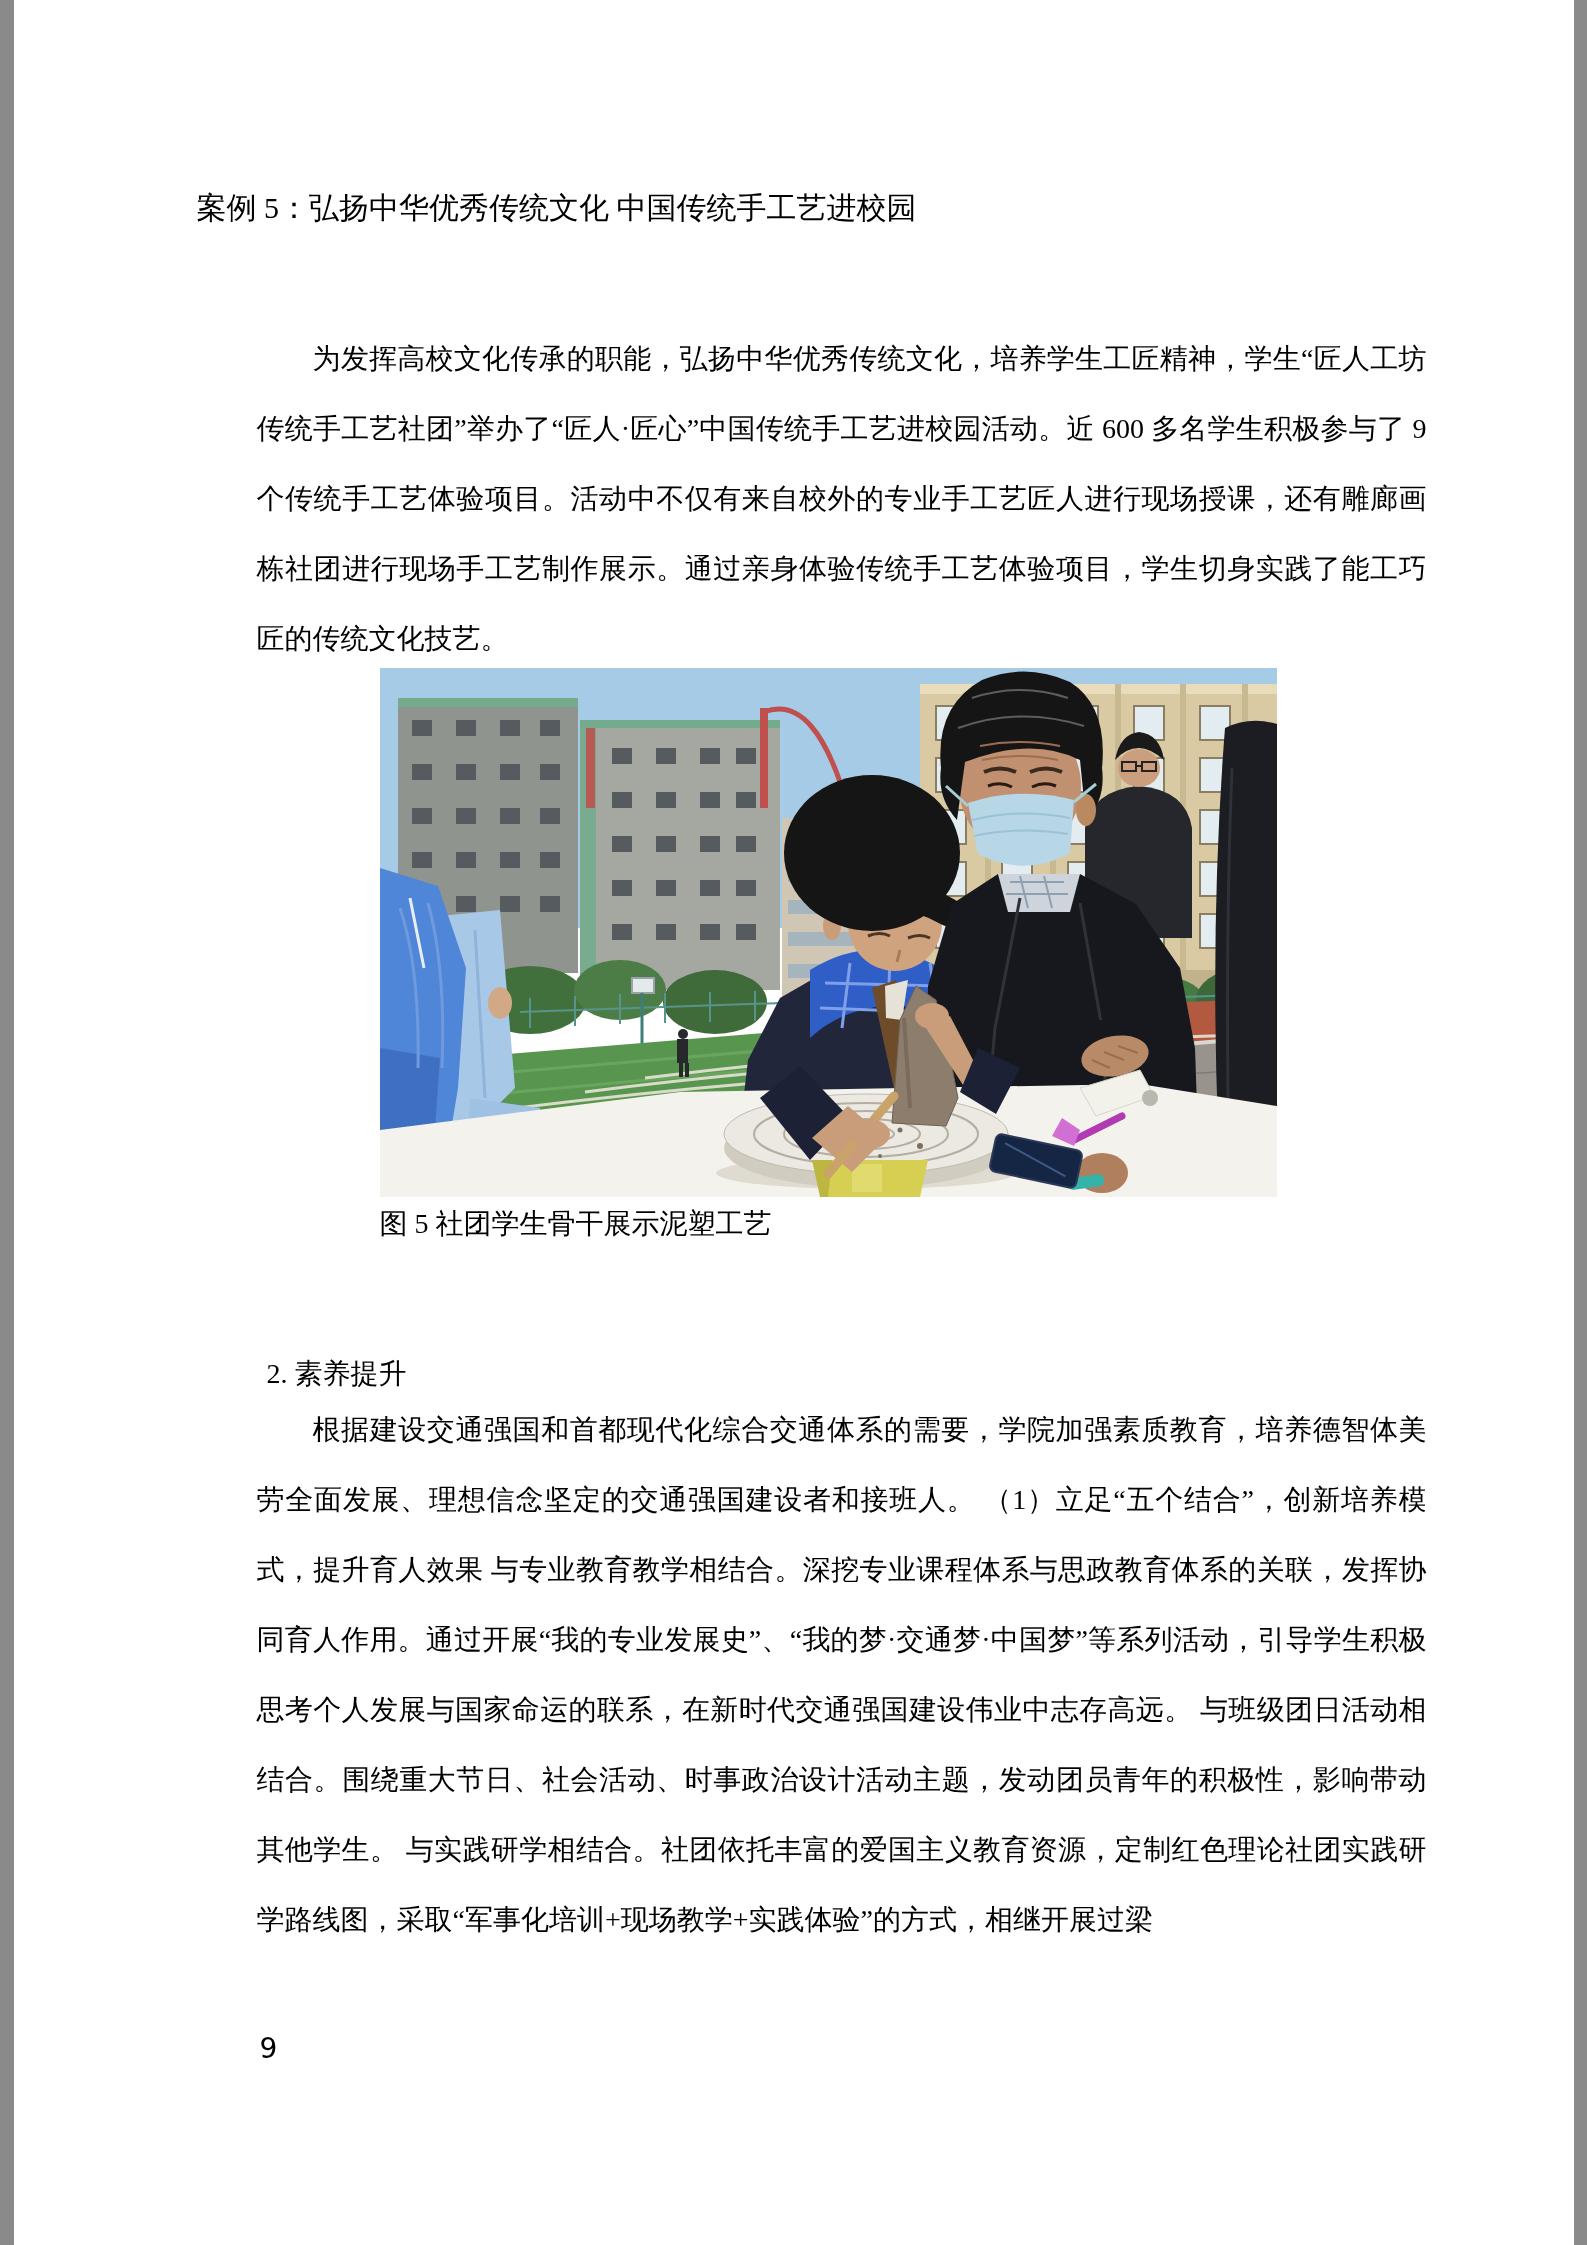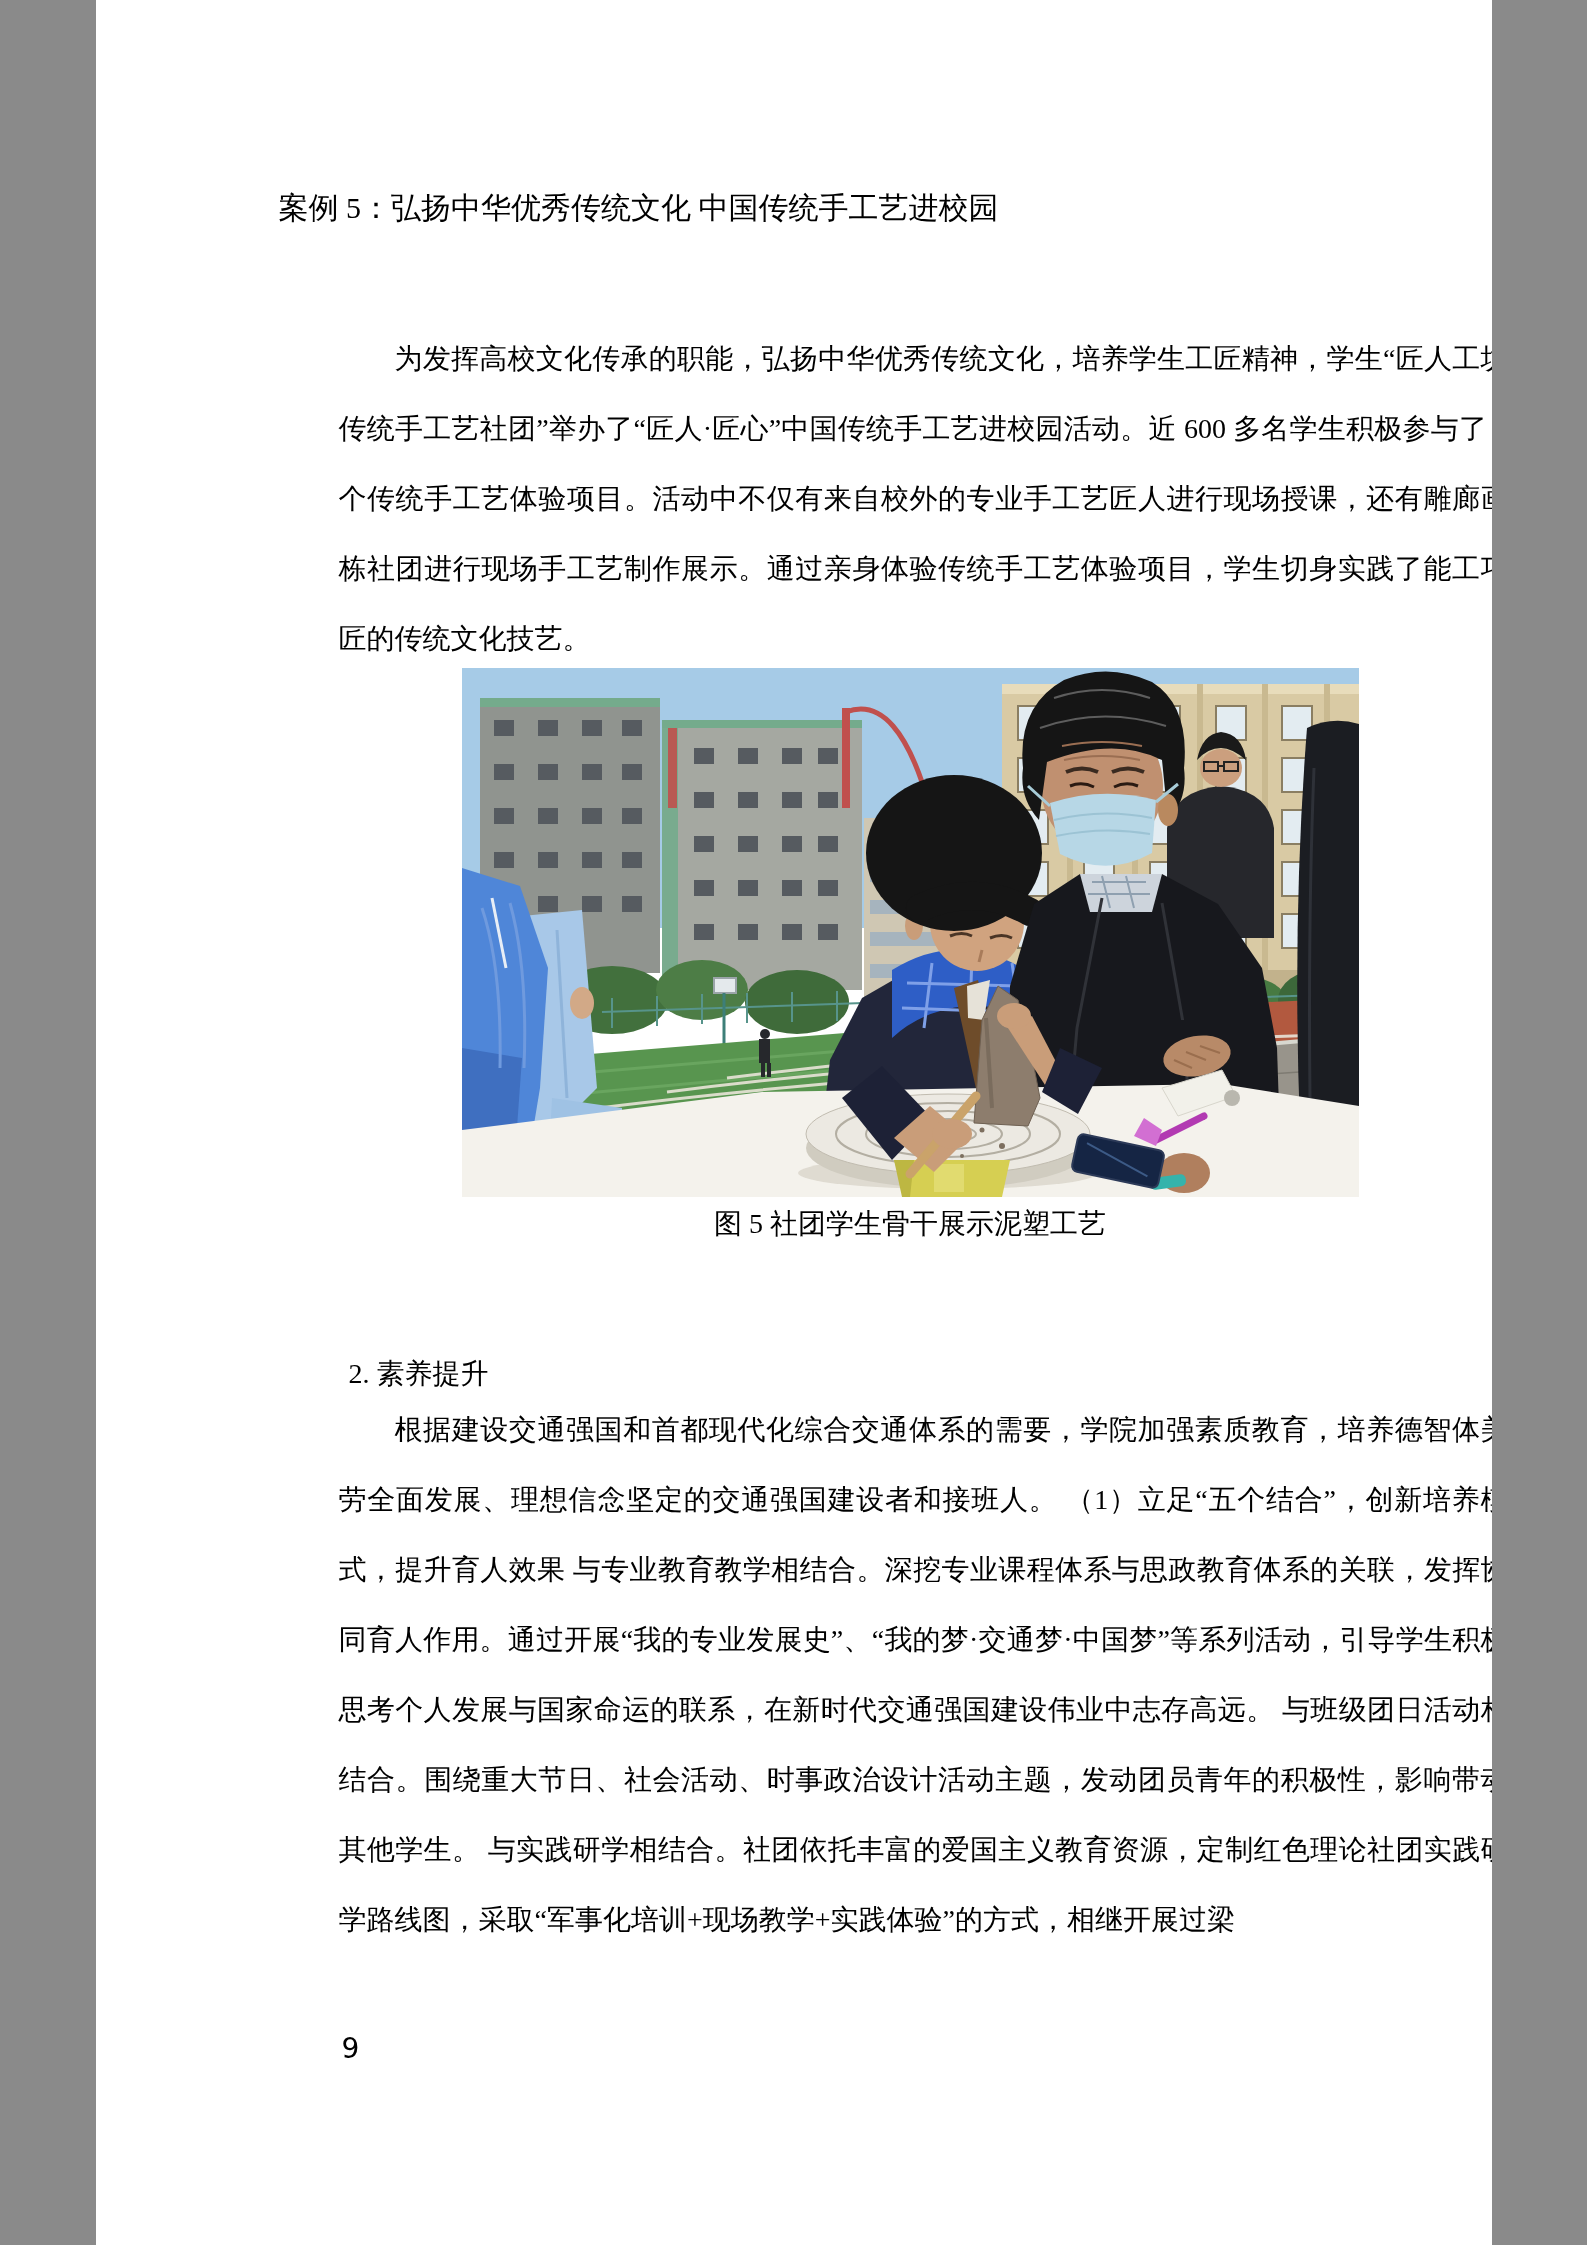--- a/index.html
+++ b/index.html
@@ -1,18 +1,18 @@
 <!DOCTYPE html>
 <html><head>
 <meta charset="utf-8">
 <style>
   html,body{margin:0;padding:0;background:#8a8a8a;}
   .page{
     position:relative;
-    width:1396px;height:2245px;
+    width:1560px;height:2245px;
     margin:0 auto;
     background:#ffffff;
     font-family:"Liberation Serif","DejaVu Serif",serif;
     color:#000;
     overflow:hidden;
   }
   .title{
     position:absolute;left:183px;top:188px;
     font-size:30px;line-height:40px;white-space:nowrap;
   }
@@ -23,21 +23,21 @@
     text-indent:56px;
   }
   .para1{top:324px;}
   .para2{top:1395px;}
   .photo{
     position:absolute;left:366px;top:668px;width:897px;height:529px;margin:0;padding:0;
   }
   .photo svg{display:block;width:897px;height:529px;}
   .caption{
     position:absolute;left:366px;top:1204px;width:897px;
-    text-align:center;font-size:28px;line-height:40px;
+    text-align:left;font-size:28px;line-height:40px;
   }
   .heading{
     position:absolute;left:253px;top:1306px;
     font-size:28px;line-height:40px;white-space:nowrap;margin-top:48px;
   }
   .pagenum{
     position:absolute;left:246px;top:2034px;
     font-size:28px;line-height:30px;
     font-family:"DejaVu Sans","Liberation Sans",sans-serif;
   }

